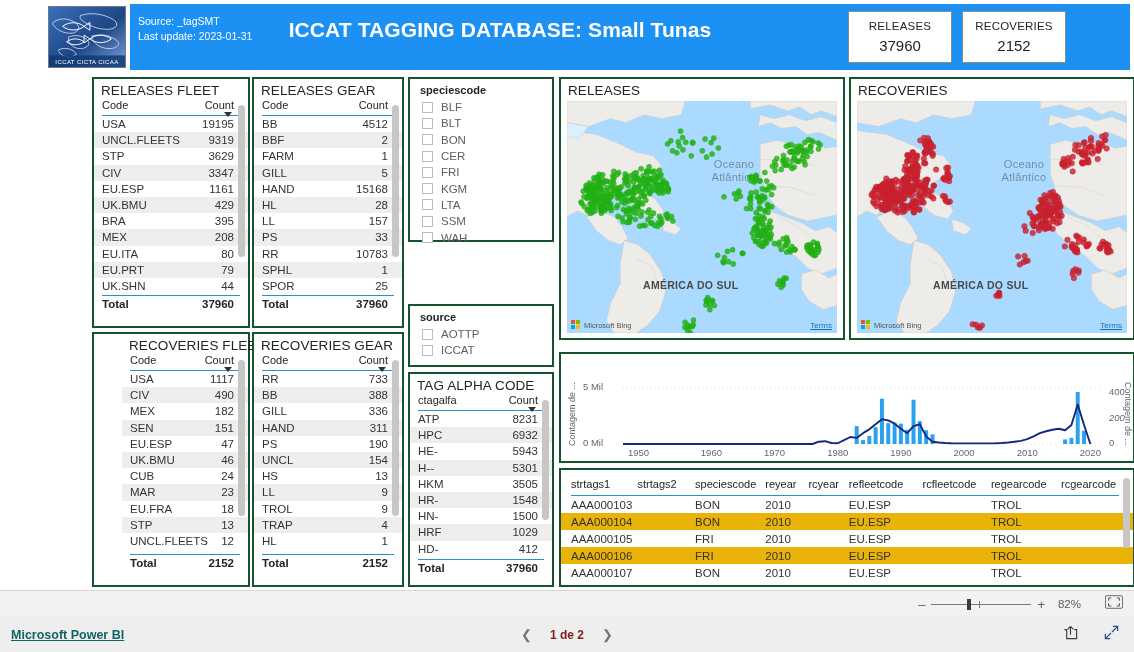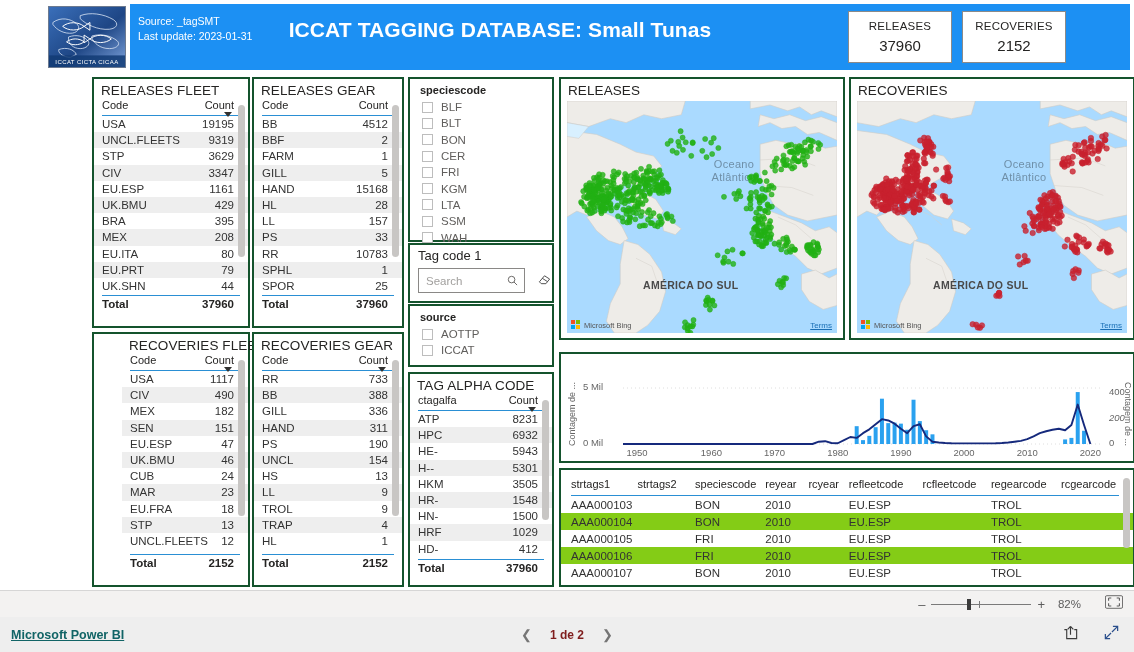--- a/index.html
+++ b/index.html
@@ -143,21 +143,21 @@
 
   
   .grid-head {
     display: flex; font-size: 11px; color: #252423; padding: 8px 0 5px 10px;
   }
   .grid-rule { height: 1px; background: #2a8fd4; margin: 0 14px 0 10px; }
   .grid-row {
     display: flex; font-size: 11.5px; color: #333; padding-left: 10px;
     height: 17px; align-items: center;
   }
-  .grid-row.alt { background: #84cc16; }
+  .grid-row.alt { background: #eab308; }
   .g0 { width: 74px; } .g1 { width: 64px; } .g2 { width: 78px; }
   .g3 { width: 48px; } .g4 { width: 45px; } .g5 { width: 82px; }
   .g6 { width: 76px; } .g7 { width: 78px; } .g8 { width: 80px; }
 
   
   .zoombar {
     position: absolute; left: 0; top: 590px; width: 1134px; height: 27px;
     background: #f3f2f1; border-top: 1px solid #d6d6d6;
     display: flex; align-items: center; justify-content: flex-end;
   }
@@ -398,38 +398,20 @@
             <span class="cbx"></span>
             <span>SSM</span>
           </div>
           <div class="slicer-item">
             <span class="cbx"></span>
             <span>WAH</span>
           </div>
         </div>
     </div>
 
-    <div class="card" style="left:364px; top:243px; width:146px; height:60px;">
-      <div class="tag-title">Tag code 1</div>
-      <div class="search-wrap">
-        <div class="search-box">
-          <span class="search-ph">Search</span>
-          <svg width="11" height="11" viewBox="0 0 12 12">
-            <circle cx="5" cy="5" r="3.6" fill="none" stroke="#605e5c" stroke-width="1"></circle>
-            <line x1="7.6" y1="7.6" x2="11" y2="11" stroke="#605e5c" stroke-width="1"></line>
-          </svg>
-        </div>
-        <span class="eraser">
-          <svg width="15" height="13" viewBox="0 0 16 14">
-            <path d="M2.5 9.5 L8 3 L13.5 6.5 L9.5 11.5 L4.5 11.5 Z" fill="#ffffff" stroke="#444" stroke-width="1"></path>
-            <path d="M5.6 5.7 L11.1 9.2" stroke="#444" stroke-width="1"></path>
-          </svg>
-        </span>
-      </div>
-    </div>
 
     <div class="card" style="left:364px; top:304px; width:146px; height:63px;">
       <div class="slicer-title">source</div>
       <div id="source-items">
           <div class="slicer-item">
             <span class="cbx"></span>
             <span>AOTTP</span>
           </div>
           <div class="slicer-item">
             <span class="cbx"></span>
@@ -1860,21 +1842,21 @@
             <rect x="514.75" y="18.07" width="3.97" height="51.93" fill="#2aa1ef"></rect>
             <rect x="521.07" y="56.76" width="3.97" height="13.24" fill="#2aa1ef"></rect>
             <path d="M62.00 70.00 L68.32 70.00 L74.63 70.00 L80.95 70.00 L87.26 70.00 L93.58 70.00 L99.89 70.00 L106.21 70.00 L112.53 70.00 L118.84 70.00 L125.16 70.00 L131.47 70.00 L137.79 70.00 L144.11 70.00 L150.42 70.00 L156.74 70.00 L163.05 70.00 L169.37 70.00 L175.68 70.00 L182.00 70.00 L188.32 70.00 L194.63 70.00 L200.95 70.00 L207.26 70.00 L213.58 70.00 L219.89 70.00 L226.21 70.00 L232.53 70.00 L238.84 70.00 L245.16 70.00 L251.47 70.00 L257.79 67.71 L264.11 67.20 L270.42 68.98 L276.74 69.24 L283.05 66.18 L289.37 63.00 L295.68 63.89 L302.00 59.18 L308.32 55.36 L314.63 50.27 L320.95 45.18 L327.26 46.45 L333.58 49.64 L339.89 54.73 L346.21 59.18 L352.53 52.18 L358.84 50.27 L365.16 62.36 L371.47 67.71 L377.79 68.47 L384.11 68.98 L390.42 69.24 L396.74 69.36 L403.05 69.36 L409.37 69.36 L415.68 69.36 L422.00 69.36 L428.32 69.36 L434.63 69.24 L440.95 68.98 L447.26 68.47 L453.58 67.71 L459.89 66.82 L466.21 65.16 L472.53 62.36 L478.84 59.18 L485.16 57.27 L491.47 55.75 L497.79 54.73 L504.11 56.25 L510.42 50.91 L516.74 30.55 L523.05 50.91 L529.37 70.00 " fill="none" stroke="#15297c" stroke-width="1.9" stroke-linejoin="round"></path>
           </svg>
         <div id="chart-labels">
             <span class="tick" style="left: 22px; top: 63px;">0 Mil</span>
             <span class="tick" style="left: 22px; top: 7px;">5 Mil</span>
             <span class="tick" style="left: 548px; top: 63px;">0</span>
             <span class="tick" style="left: 548px; top: 37.5455px; font-style: italic;">200</span>
             <span class="tick" style="left: 548px; top: 12.0909px;">400</span>
-            <span class="tick" style="left: 60px; top: 73px; width: 32px; text-align: center;">1950</span>
+            <span class="tick" style="left: 67px; top: 73px; width: 32px; ">1950</span>
             <span class="tick" style="left: 134.421px; top: 73px; width: 32px; text-align: center;">1960</span>
             <span class="tick" style="left: 197.579px; top: 73px; width: 32px; text-align: center;">1970</span>
             <span class="tick" style="left: 260.737px; top: 73px; width: 32px; text-align: center;">1980</span>
             <span class="tick" style="left: 323.895px; top: 73px; width: 32px; text-align: center;">1990</span>
             <span class="tick" style="left: 387.053px; top: 73px; width: 32px; text-align: center;">2000</span>
             <span class="tick" style="left: 450.211px; top: 73px; width: 32px; text-align: center;">2010</span>
             <span class="tick" style="left: 513.368px; top: 73px; width: 32px; text-align: center;">2020</span>
           </div>
       </div>
     </div>

